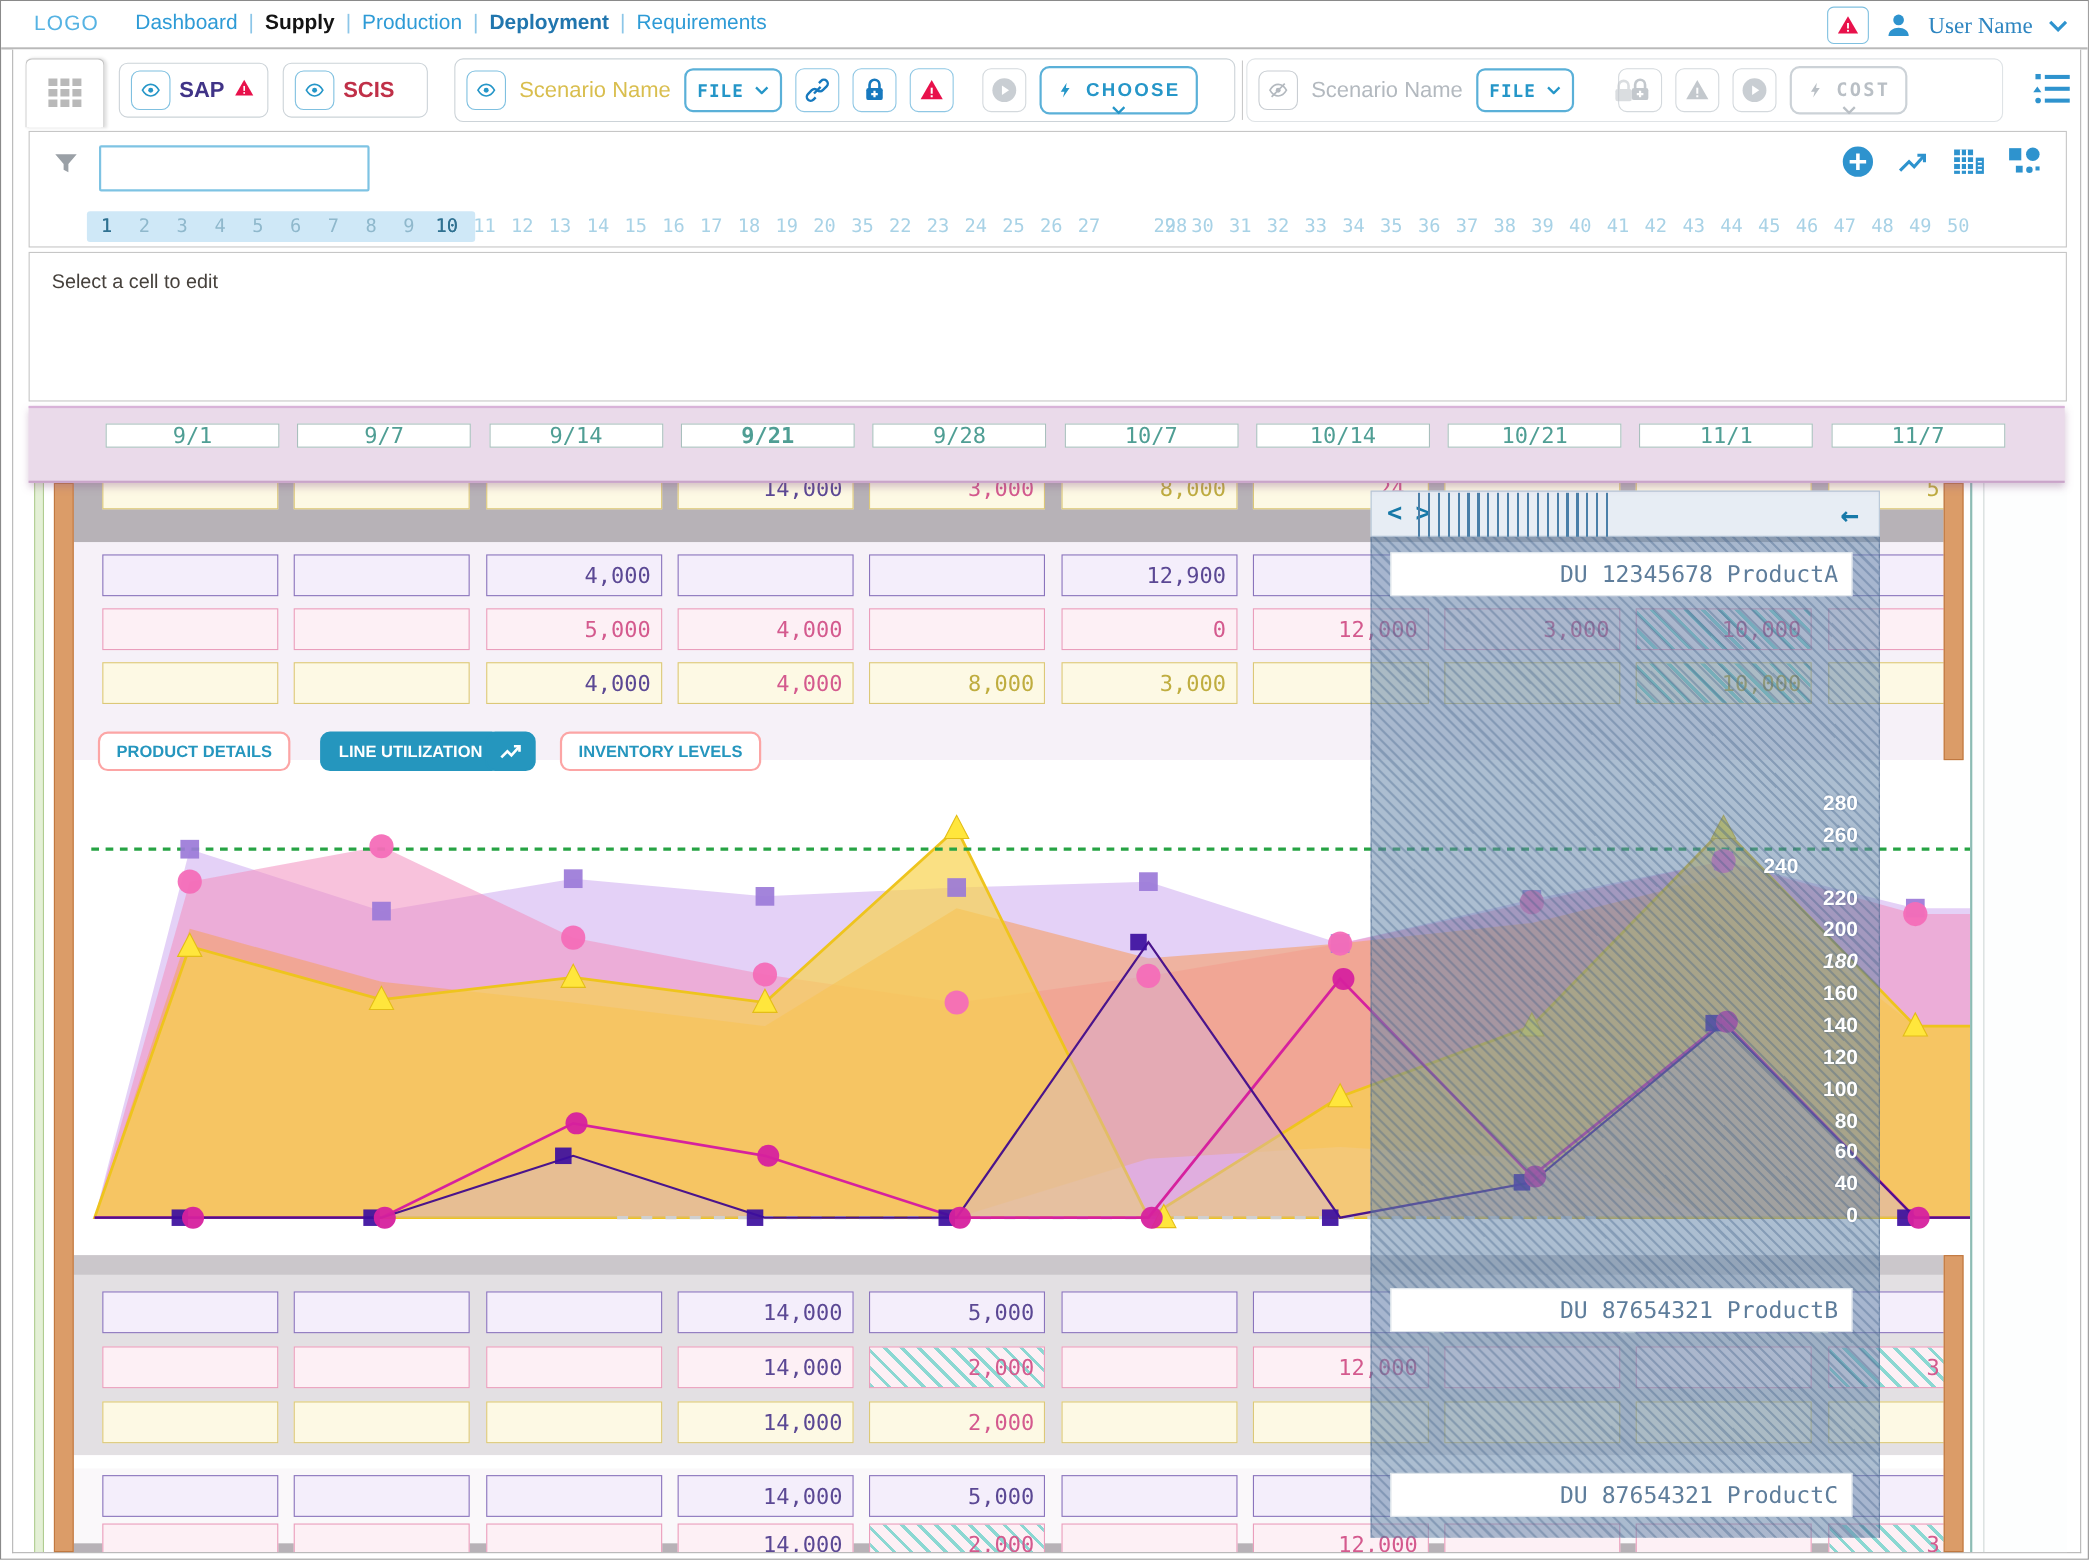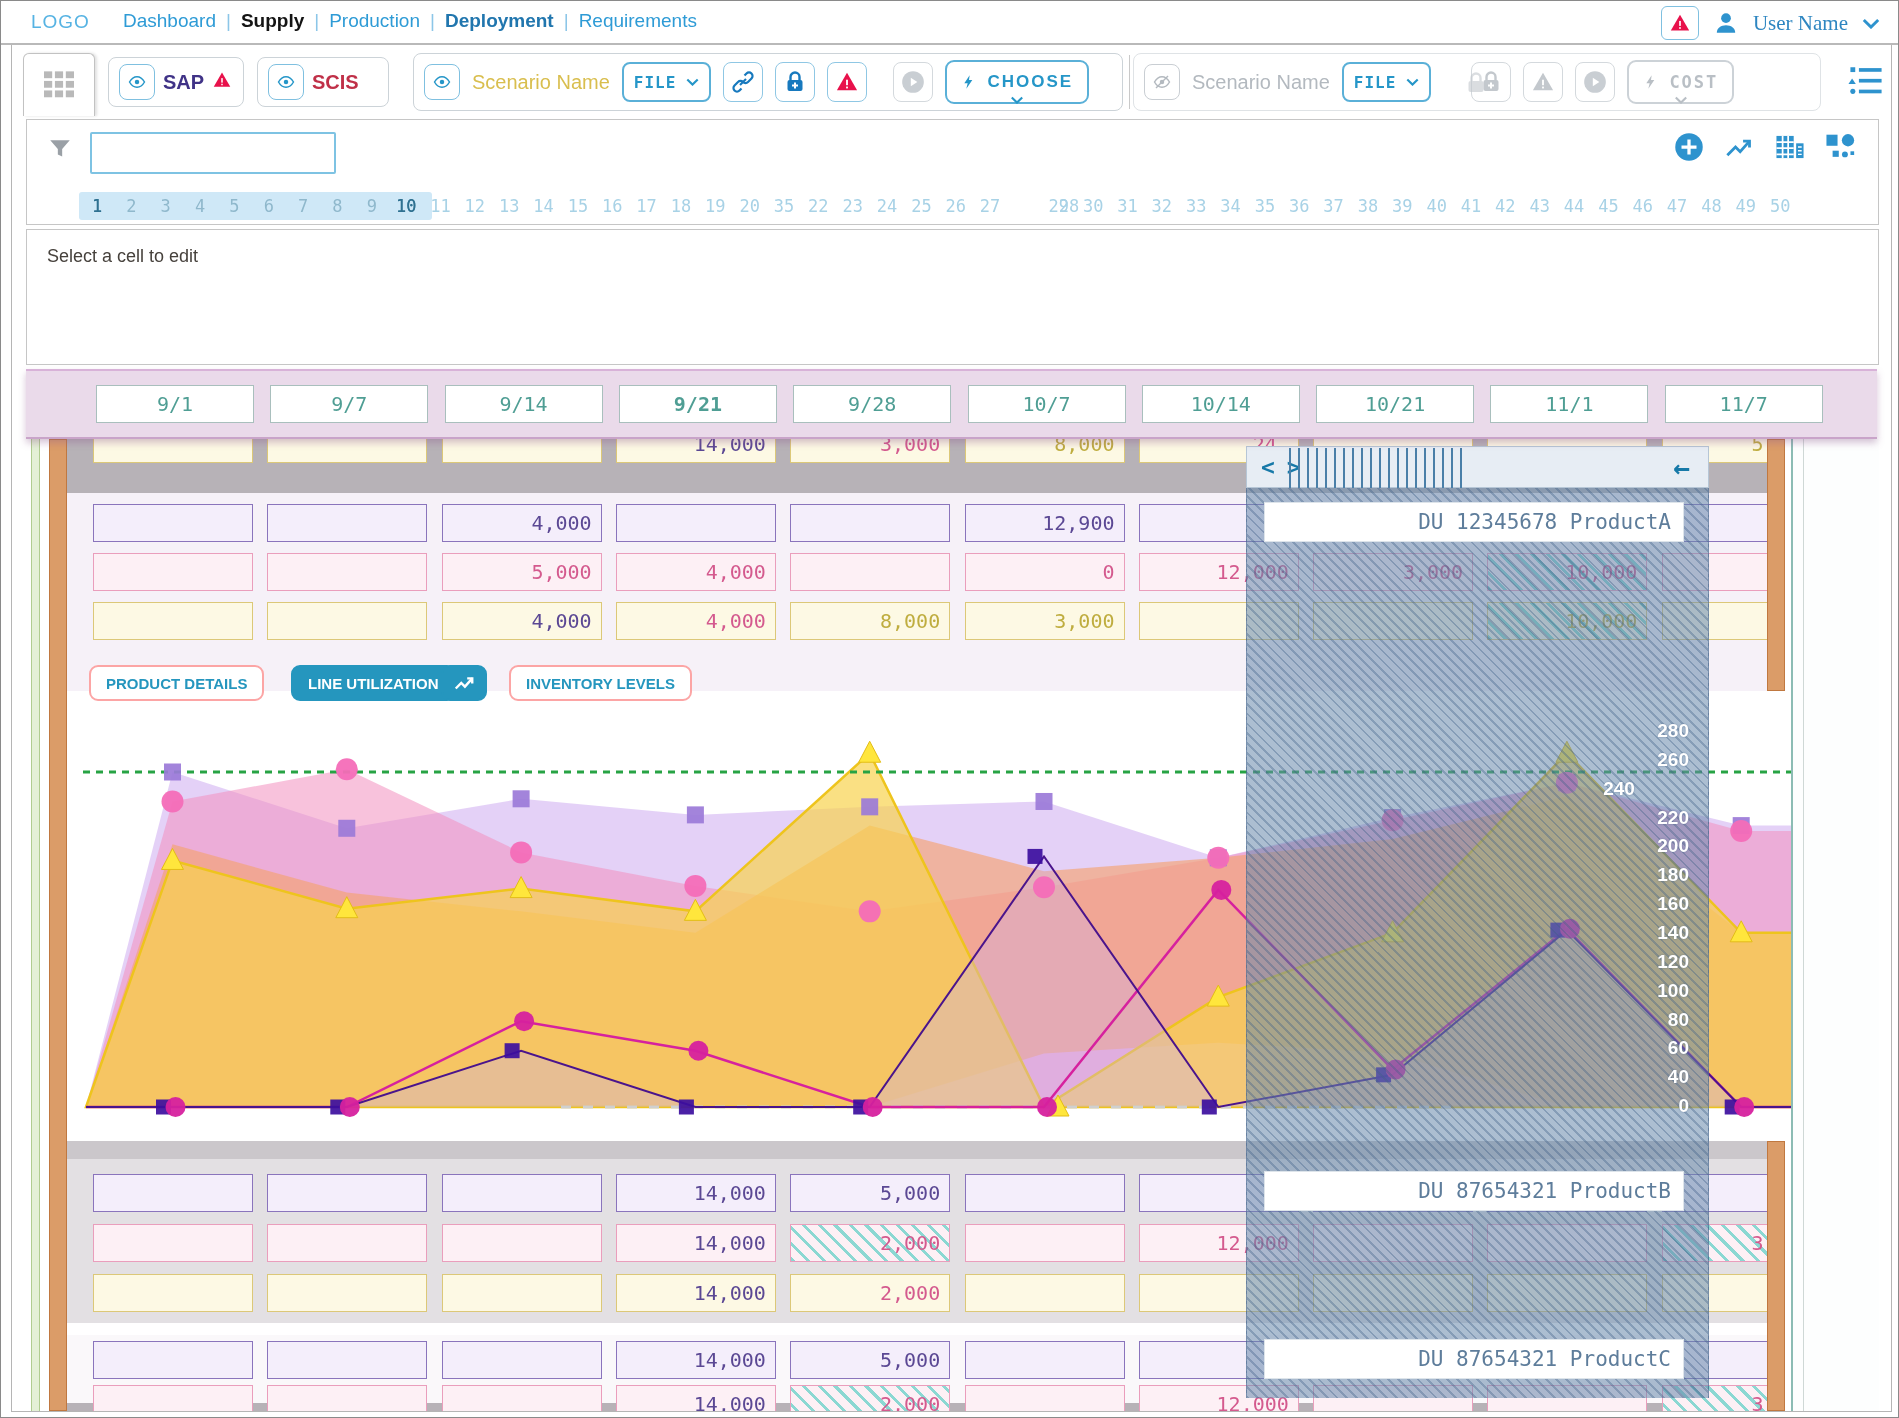--- a/index.html
+++ b/index.html
@@ -53,21 +53,21 @@
   .pgnum{position:absolute;top:72px;width:34px;height:28px;line-height:28px;text-align:center;font-family:"DejaVu Sans Mono",monospace;font-size:17px;color:#a8d2e6;cursor:pointer;}
   .pgnum.in{color:#8fb8cc;}
   .pgnum.cur{color:#2f7191;text-shadow:0 0 .5px #2f7191;}
 
   
   .editpanel{position:absolute;left:25px;top:228px;width:1851px;height:134px;border:1px solid #c6c6c6;background:#fff;}
   .edit-msg{position:absolute;left:20px;top:16px;font-size:18px;color:#46413c;}
 
   
   .dateband{position:absolute;left:25px;top:368px;width:1851px;height:70px;background:#eadaea;border-top:2px solid #d8b2d8;border-bottom:2px solid #c9a4c9;box-sizing:border-box;z-index:7;box-shadow:0 4px 7px rgba(140,90,140,.35);}
-  .datebox{position:absolute;top:14px;height:38px;width:158px;background:#fff;border:1px solid #a9bfbd;box-sizing:border-box;display:flex;align-items:center;justify-content:center;color:#4f9e94;font-family:"DejaVu Sans Mono",monospace;font-size:20px;cursor:pointer;}
+  .datebox{position:absolute;top:14px;height:22px;width:158px;background:#fff;border:1px solid #a9bfbd;box-sizing:border-box;display:flex;align-items:center;justify-content:center;color:#4f9e94;font-family:"DejaVu Sans Mono",monospace;font-size:20px;cursor:pointer;}
 
   
   .band{position:absolute;left:66px;width:1700px;}
   .grid-clip{position:absolute;left:66px;top:438px;width:1700px;height:972px;overflow:hidden;z-index:2;}
   .cell{position:absolute;height:38px;width:160px;border:1px solid;box-sizing:border-box;display:flex;align-items:center;justify-content:flex-end;padding-right:9px;font-family:"DejaVu Sans Mono",monospace;font-size:20px;cursor:pointer;}
   .cell.purple{background:#f4eefb;border-color:#8a74bc;}
   .cell.pink{background:#fdf0f5;border-color:#ea9ebc;}
   .cell.yellow{background:#fdf9e4;border-color:#dcc878;}
   .cell.hatch{background-image:repeating-linear-gradient(45deg,rgba(46,196,182,.55) 0px,rgba(46,196,182,.55) 3px,transparent 3px,transparent 11px);}
   .t-purple{color:#5b4894;} .t-pink{color:#d45a8e;} .t-olive{color:#bfad3f;}
@@ -439,21 +439,21 @@
         <circle cx="1568.9" cy="927.78" r="10" fill="#d6219e" fill-opacity="0.95"></circle>
         <circle cx="1743.2" cy="1106" r="10" fill="#d6219e" fill-opacity="0.95"></circle>
       </svg>
     </div>
   <div id="yticks">
       <div class="ytick" style="top: 719px;">280</div>
       <div class="ytick" style="top: 747.85px;">260</div>
       <div class="ytick" style="top: 776.7px; text-align: center;">240</div>
       <div class="ytick" style="top: 805.55px;">220</div>
       <div class="ytick" style="top: 834.4px;">200</div>
-      <div class="ytick" style="top: 863.25px;">180</div>
+      <div class="ytick" style="top: 863.25px; font-style: italic;">180</div>
       <div class="ytick" style="top: 892.1px;">160</div>
       <div class="ytick" style="top: 920.95px;">140</div>
       <div class="ytick" style="top: 949.8px;">120</div>
       <div class="ytick" style="top: 978.65px;">100</div>
       <div class="ytick" style="top: 1007.5px;">80</div>
       <div class="ytick" style="top: 1036.35px;">60</div>
       <div class="ytick" style="top: 1065.2px;">40</div>
       <div class="ytick" style="top: 1094px;">0</div>
     </div>
 

